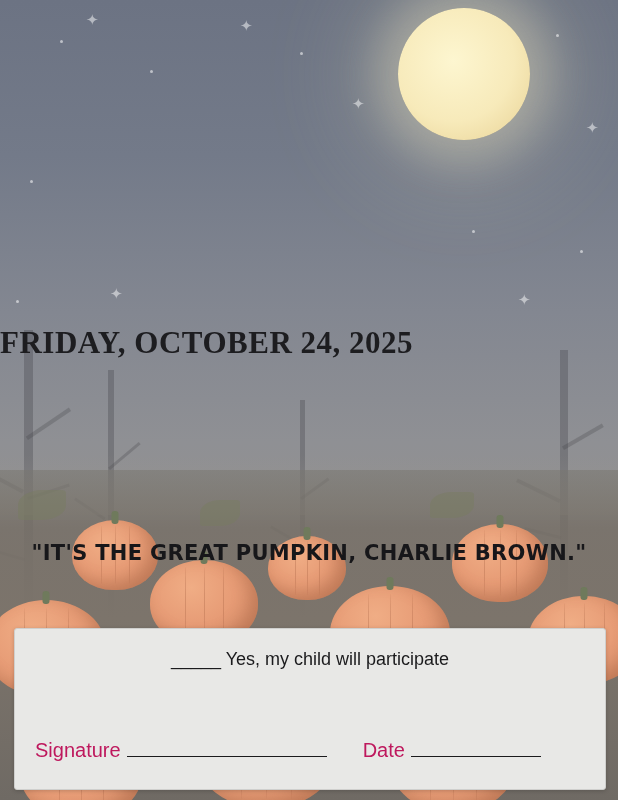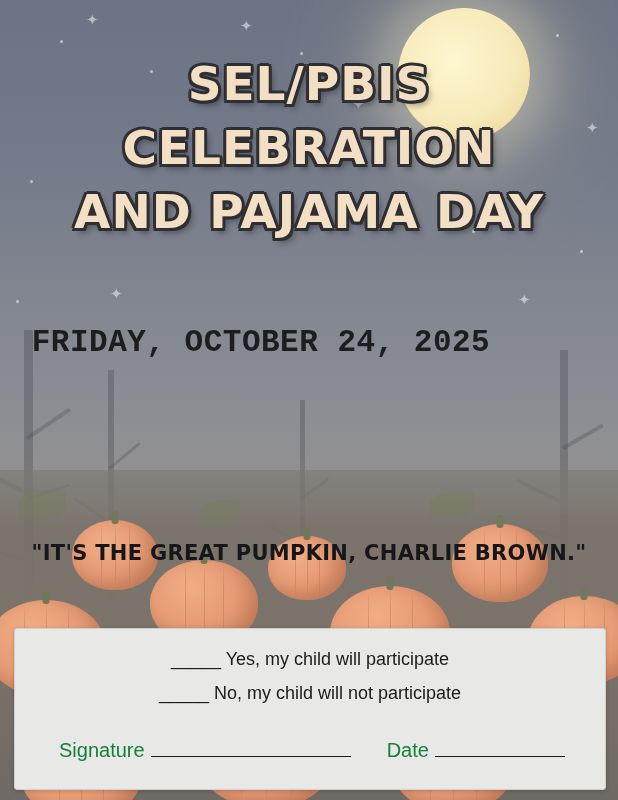--- a/index.html
+++ b/index.html
@@ -174,22 +174,22 @@
   .title .line {
     display: block;
     white-space: nowrap;
   }
 
   .date {
     position: absolute;
     left: 0;
     top: 325px;
     width: 522px;
-    text-align: center;
-    font-family: Liberation Mono, monospace;
+    text-align: left;
+    font-family: Liberation Serif, serif;
     font-weight: bold;
     font-size: 31px;
     letter-spacing: 0.5px;
     color: #1d1d20;
     text-transform: uppercase;
   }
 
   .subhead {
     position: absolute;
     left: 0;
@@ -245,24 +245,23 @@
   .slip-line.l1 { top: 20px; }
   .slip-line.l2 { top: 54px; }
 
   .sig-row {
     position: absolute;
     left: 20px;
     top: 110px;
     width: 550px;
     font-family: "Liberation Sans", sans-serif;
     font-size: 20px;
-    color: #15803d;
+    color: #be185d;
     display: flex;
     align-items: baseline;
-    margin-left: 24px;
   }
   .sig-label { white-space: nowrap; }
   .sig-rule {
     display: inline-block;
     border-bottom: 1.5px solid #1b1b1d;
     margin: 0 6px;
     height: 15px;
   }
   .sig-rule.long { width: 200px; }
   .sig-rule.short { width: 130px; }
@@ -365,36 +364,30 @@
       <div class="rib" style="left:68%;"></div>
   </div>
   <div class="pumpkin" style="left:20px; top:724px; width:122px; height:96px;">
     <div class="rib" style="left:32%;"></div>
       <div class="rib" style="left:50%;"></div>
       <div class="rib" style="left:68%;"></div>
   </div>
 
   <div class="content">
 
-    <div class="title">
-      <span class="line">SEL/PBIS</span>
-      <span class="line">CELEBRATION</span>
-      <span class="line">AND PAJAMA DAY</span>
-    </div>
 
     <div class="date">FRIDAY, OCTOBER 24, 2025</div>
 
 
     <div class="watch">
       <span class="line">"IT'S THE GREAT PUMPKIN, CHARLIE BROWN."</span>
     </div>
 
     <div class="slip">
       <div class="slip-line l1">_____ Yes, my child will participate</div>
-      <div class="slip-line l2">_____ No, my child will not participate</div>
 
       <div class="sig-row">
         <span class="sig-label">Signature</span>
         <span class="sig-rule long"></span>
         <span class="sig-gap"></span>
         <span class="sig-label">Date</span>
         <span class="sig-rule short"></span>
       </div>
     </div>
 

